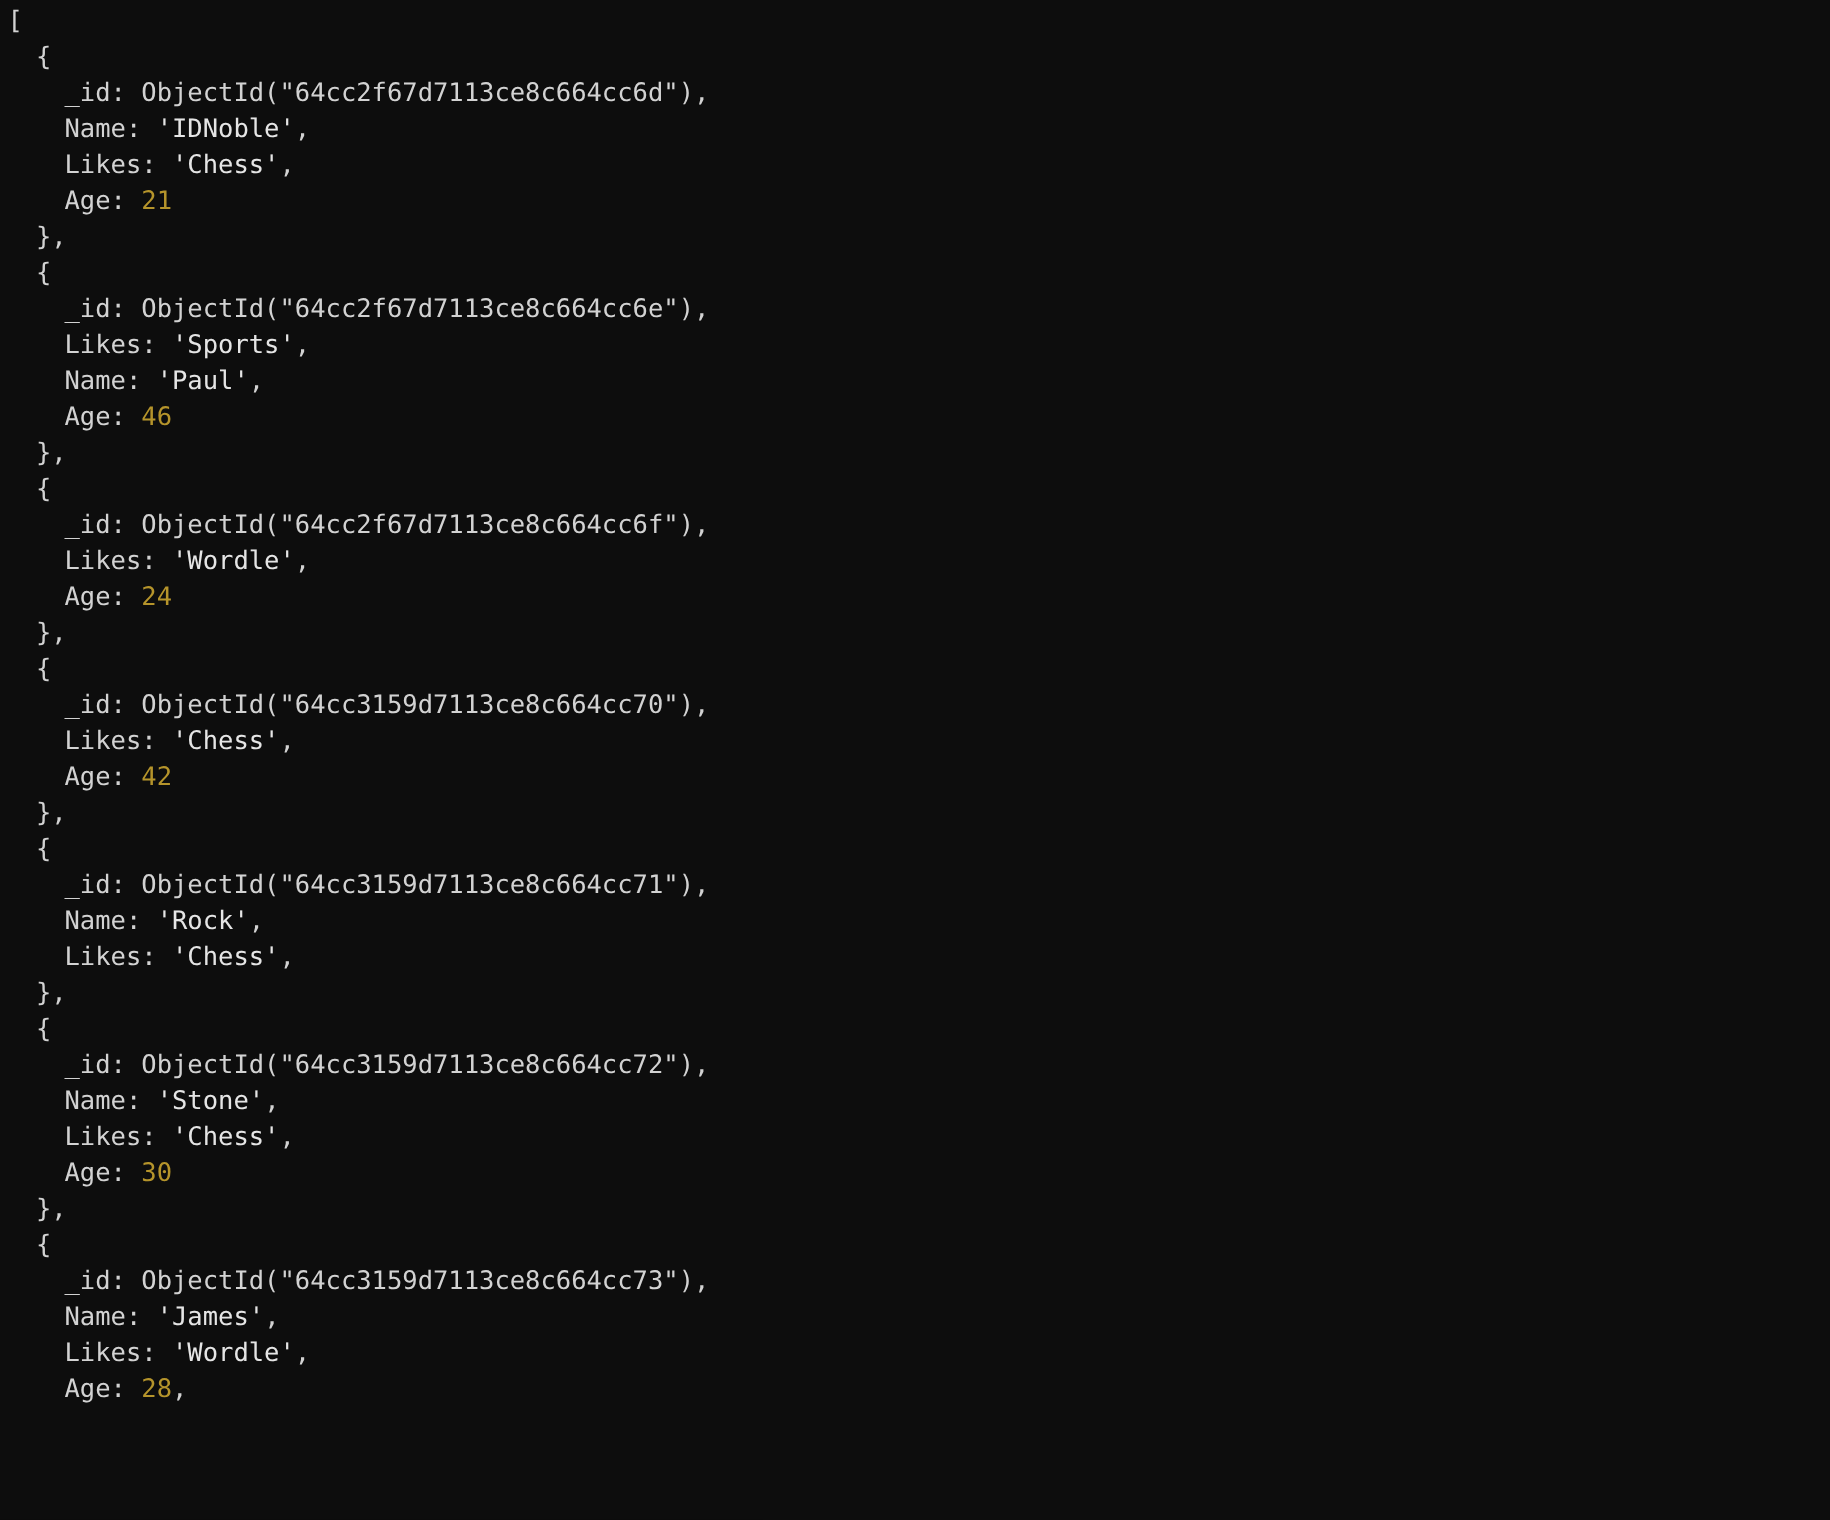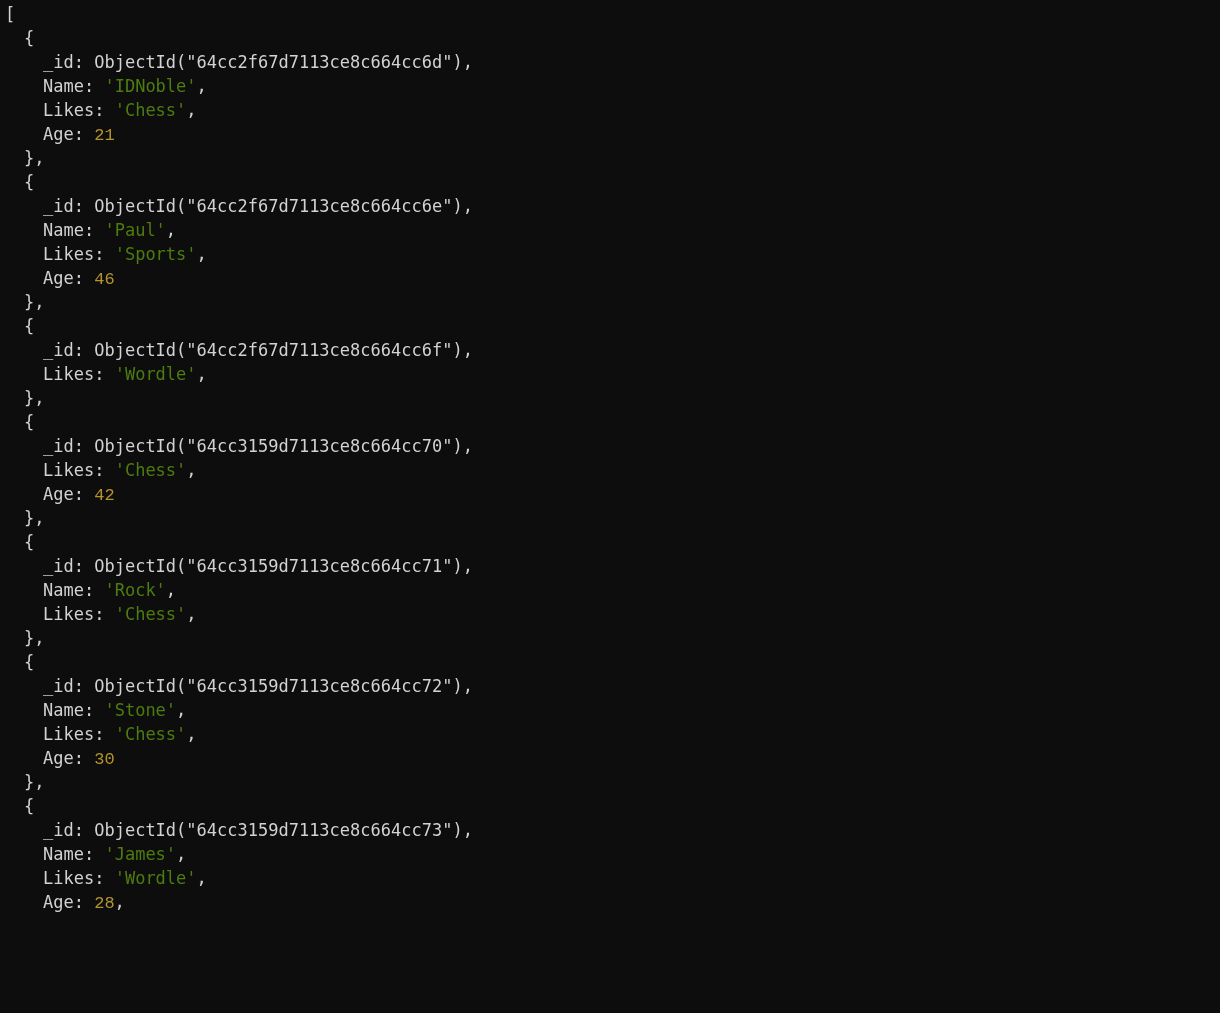--- a/index.html
+++ b/index.html
@@ -28,51 +28,52 @@
     line-height: 24px;
     font-size: 17px;
     white-space: pre;
     color: #d2d2d2;
     letter-spacing: 0px;
     padding-left: 5px;
   }
   .tok-punct   { color: #d2d2d2; }
   .tok-key     { color: #d2d2d2; }
   .tok-objid   { color: #d2d2d2; }
-  .tok-string  { color: #4d7c0f; }
-  .tok-number  { color: #b5942b; font-family: Liberation Mono, monospace; }
+  .tok-string  { color: #e5e5e5; }
+  .tok-number  { color: #b5942b; }
   .indent-1 { padding-left: 24px; }
   .indent-2 { padding-left: 43px; }
 </style>
 </head>
 <body>
 
 <div id="console-output">
   <div class="line"><span class="tok-punct">[</span></div>
   <div id="doc-list">
       <div>
         <div class="line indent-1"><span class="tok-punct">{</span></div>
         <div class="line indent-2"><span class="tok-key">_id:</span> <span class="tok-objid">ObjectId("64cc2f67d7113ce8c664cc6d"),</span></div>
         <div class="line indent-2"><span class="tok-key">Name:</span> <span class="tok-string">'IDNoble'</span><span class="tok-punct">,</span></div>
         <div class="line indent-2"><span class="tok-key">Likes:</span> <span class="tok-string">'Chess'</span><span class="tok-punct">,</span></div>
         <div class="line indent-2"><span class="tok-key">Age:</span> <span class="tok-number">21</span><span class="tok-punct"></span></div>
         <div class="line indent-1"><span class="tok-punct">},</span></div>
       </div>
       <div>
         <div class="line indent-1"><span class="tok-punct">{</span></div>
         <div class="line indent-2"><span class="tok-key">_id:</span> <span class="tok-objid">ObjectId("64cc2f67d7113ce8c664cc6e"),</span></div>
+        <div class="line indent-2"><span class="tok-key">Likes:</span> <span class="tok-string">'Sports'</span><span class="tok-punct">,</span></div>
         <div class="line indent-2"><span class="tok-key">Name:</span> <span class="tok-string">'Paul'</span><span class="tok-punct">,</span></div>
-        <div class="line indent-2"><span class="tok-key">Likes:</span> <span class="tok-string">'Sports'</span><span class="tok-punct">,</span></div>
         <div class="line indent-2"><span class="tok-key">Age:</span> <span class="tok-number">46</span><span class="tok-punct"></span></div>
         <div class="line indent-1"><span class="tok-punct">},</span></div>
       </div>
       <div>
         <div class="line indent-1"><span class="tok-punct">{</span></div>
         <div class="line indent-2"><span class="tok-key">_id:</span> <span class="tok-objid">ObjectId("64cc2f67d7113ce8c664cc6f"),</span></div>
         <div class="line indent-2"><span class="tok-key">Likes:</span> <span class="tok-string">'Wordle'</span><span class="tok-punct">,</span></div>
+        <div class="line indent-2"><span class="tok-key">Age:</span> <span class="tok-number">24</span><span class="tok-punct"></span></div>
         <div class="line indent-1"><span class="tok-punct">},</span></div>
       </div>
       <div>
         <div class="line indent-1"><span class="tok-punct">{</span></div>
         <div class="line indent-2"><span class="tok-key">_id:</span> <span class="tok-objid">ObjectId("64cc3159d7113ce8c664cc70"),</span></div>
         <div class="line indent-2"><span class="tok-key">Likes:</span> <span class="tok-string">'Chess'</span><span class="tok-punct">,</span></div>
         <div class="line indent-2"><span class="tok-key">Age:</span> <span class="tok-number">42</span><span class="tok-punct"></span></div>
         <div class="line indent-1"><span class="tok-punct">},</span></div>
       </div>
       <div>

